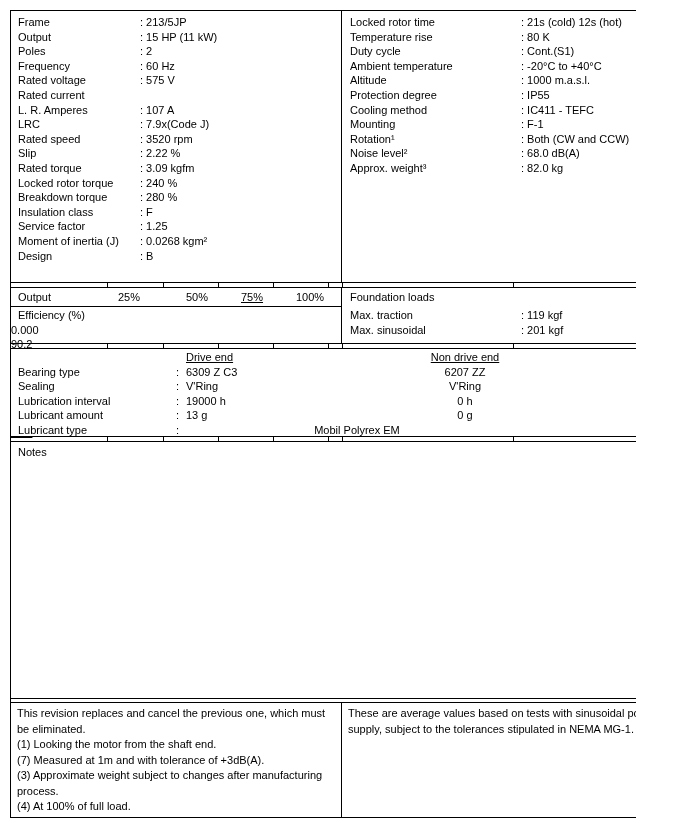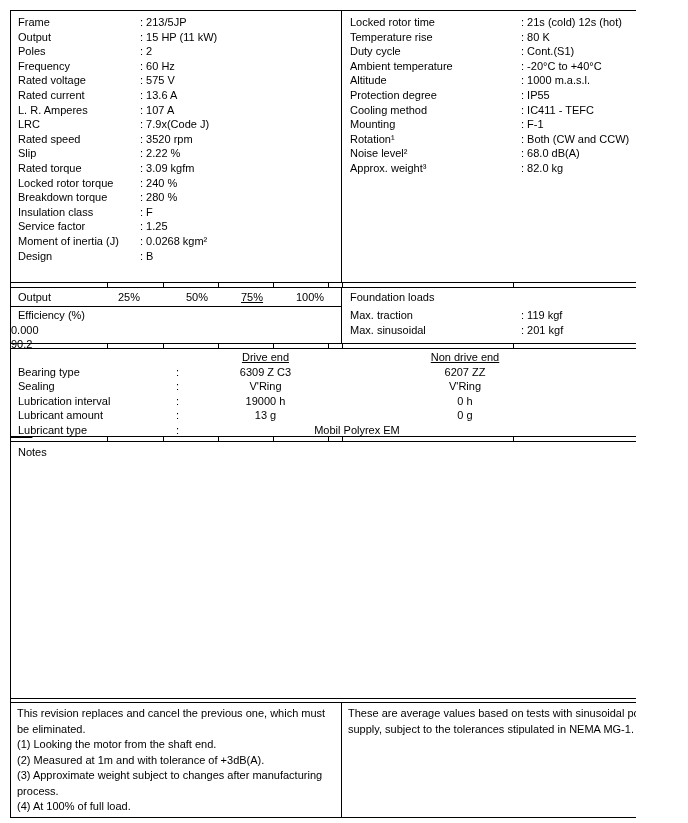--- a/index.html
+++ b/index.html
@@ -26,21 +26,21 @@
   .pc1{width:68px;flex:none;}
   .pc2{width:55px;flex:none;}
   .pc3{width:55px;flex:none;text-decoration:underline;}
   .pc4{flex:1;}
   .fnd-title{line-height:18px;height:19px;padding-left:8px;}
   
   .brg{padding-top:1px;}
   .brg-row{display:flex;line-height:14.5px;}
   .bc-label{width:165px;padding-left:7px;box-sizing:border-box;flex:none;}
   .bc-colon{width:10px;flex:none;}
-  .bc-drive{width:159px;text-align:center;flex:none;}
+  .bc-drive{width:159px;text-align:left;flex:none;}
   .bc-nondrive{width:240px;text-align:center;flex:none;}
   .bc-span{width:342px;text-align:center;flex:none;}
   .underlined{text-decoration:underline;}
   
   .notes-title{padding:3px 0 0 7px;line-height:14.6px;}
   .foot-cell{padding:3px 6px;line-height:15.5px;}
   .foot-cell div{margin:0;}
 </style>
 </head>
 <body>
@@ -65,21 +65,20 @@
         <div class="kv">
             <span class="k-l">Frequency</span>
             <span class="v">: 60 Hz</span>
           </div>
         <div class="kv">
             <span class="k-l">Rated voltage</span>
             <span class="v">: 575 V</span>
           </div>
         <div class="kv">
             <span class="k-l">Rated current</span>
-            <span class="v">: 13.6 A</span>
           </div>
         <div class="kv">
             <span class="k-l">L. R. Amperes</span>
             <span class="v">: 107 A</span>
           </div>
         <div class="kv">
             <span class="k-l">LRC</span>
             <span class="v">: 7.9x(Code J)</span>
           </div>
         <div class="kv">
@@ -279,21 +278,21 @@
     <div class="notes-title">Notes</div>
   </div>
 
   <div class="gap" style="top:699px;height:3px;"></div>
 
   <div class="box" style="top:702px;height:116px;">
     <div class="cols">
       <div class="col-l foot-cell">
         <div>This revision replaces and cancel the previous one, which must be eliminated.</div>
         <div>(1) Looking the motor from the shaft end.</div>
-        <div>(2) Measured at 1m and with tolerance of +3dB(A).</div>
+        <div>(7) Measured at 1m and with tolerance of +3dB(A).</div>
         <div>(3) Approximate weight subject to changes after manufacturing process.</div>
         <div>(4) At 100% of full load.</div>
       </div>
       <div class="col-r foot-cell">
         <div>These are average values based on tests with sinusoidal power supply, subject to the tolerances stipulated in NEMA MG-1.</div>
       </div>
     </div>
   </div>
 
 </div>

